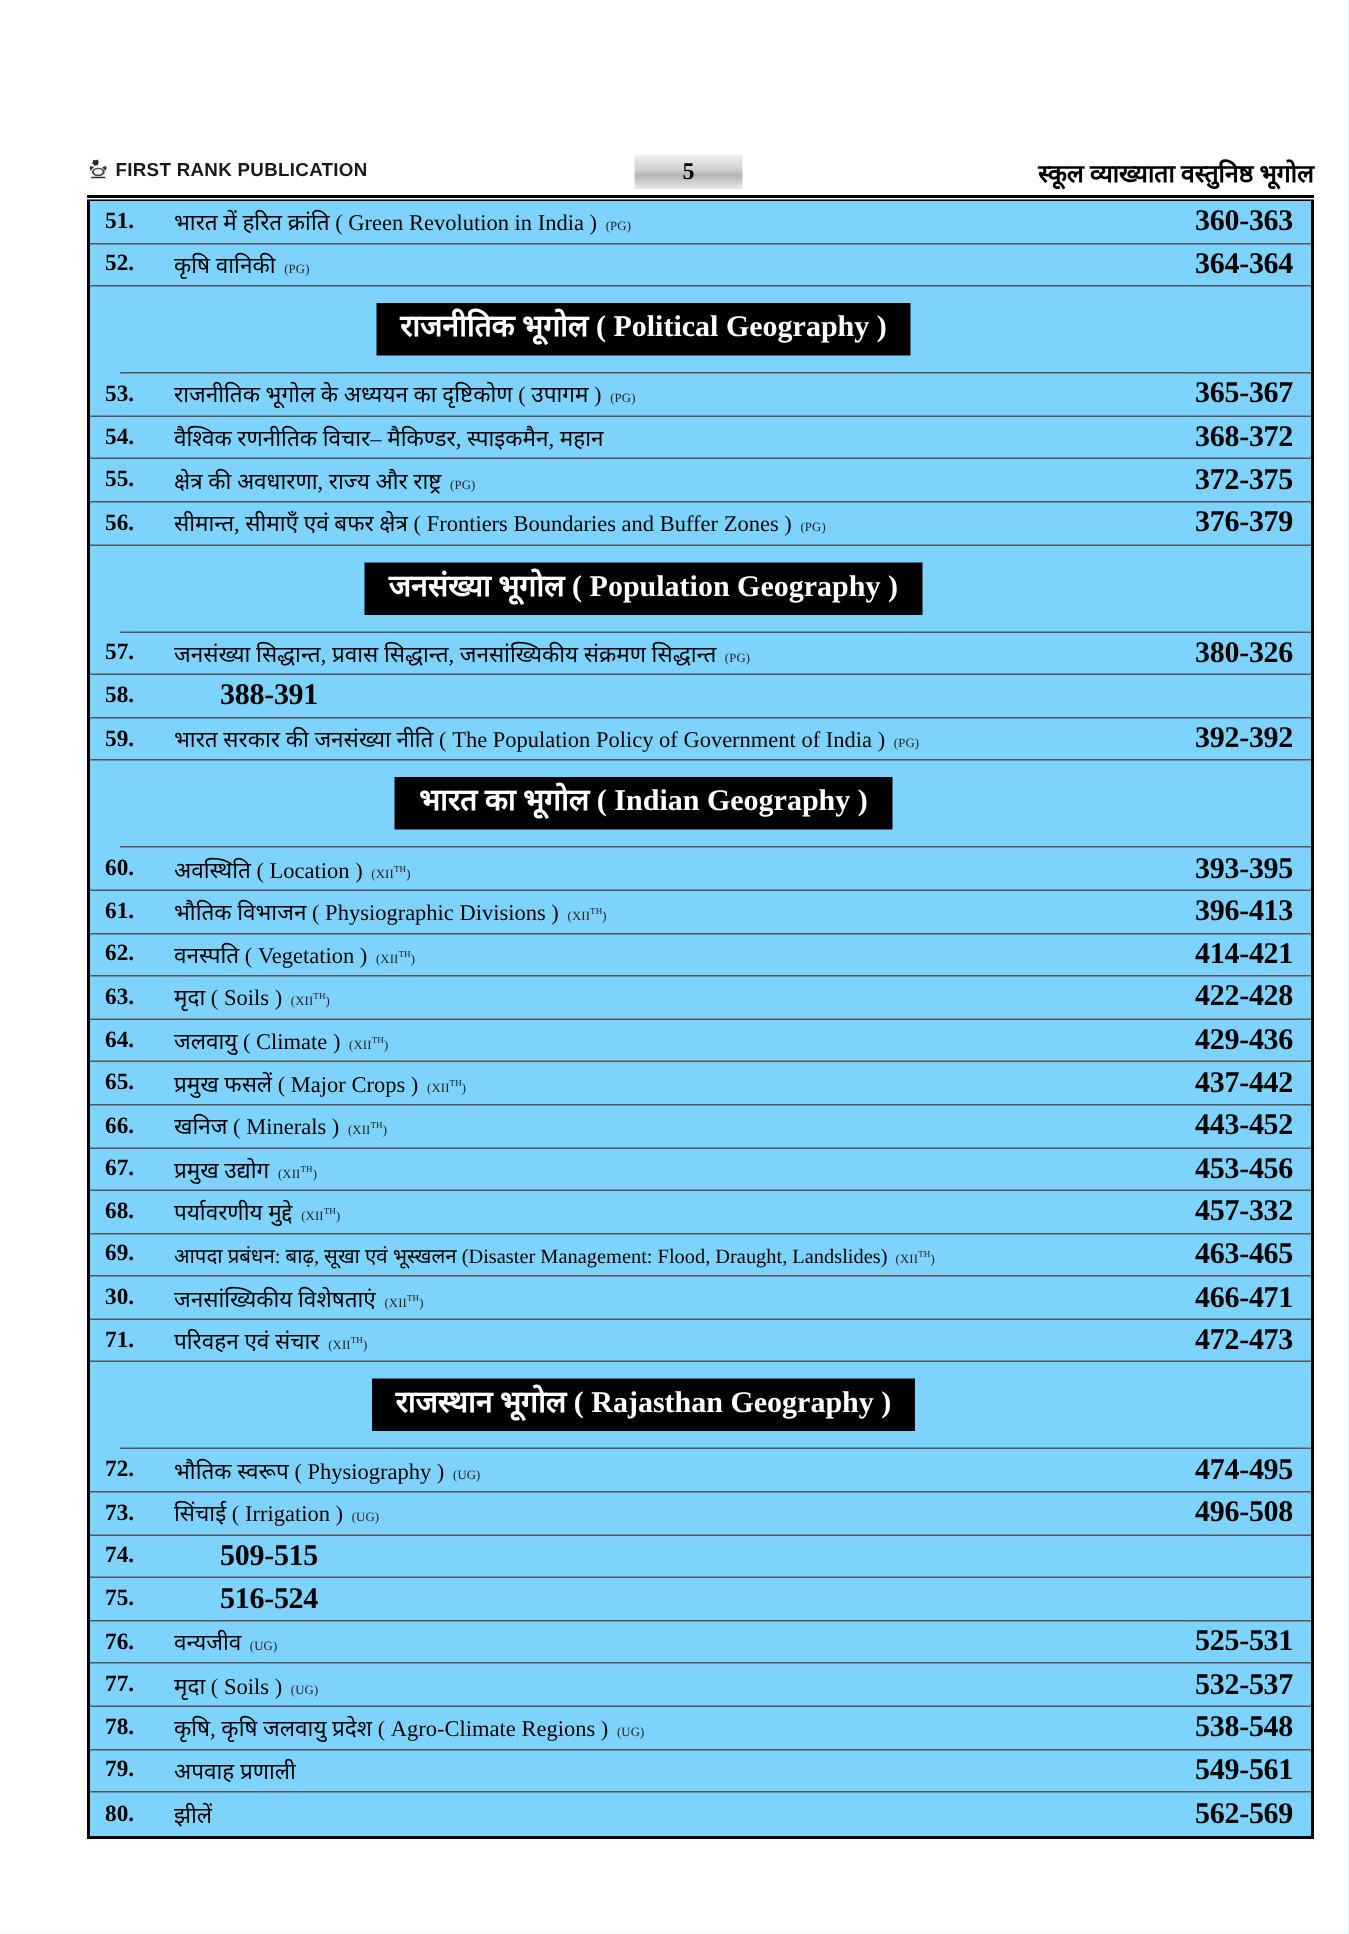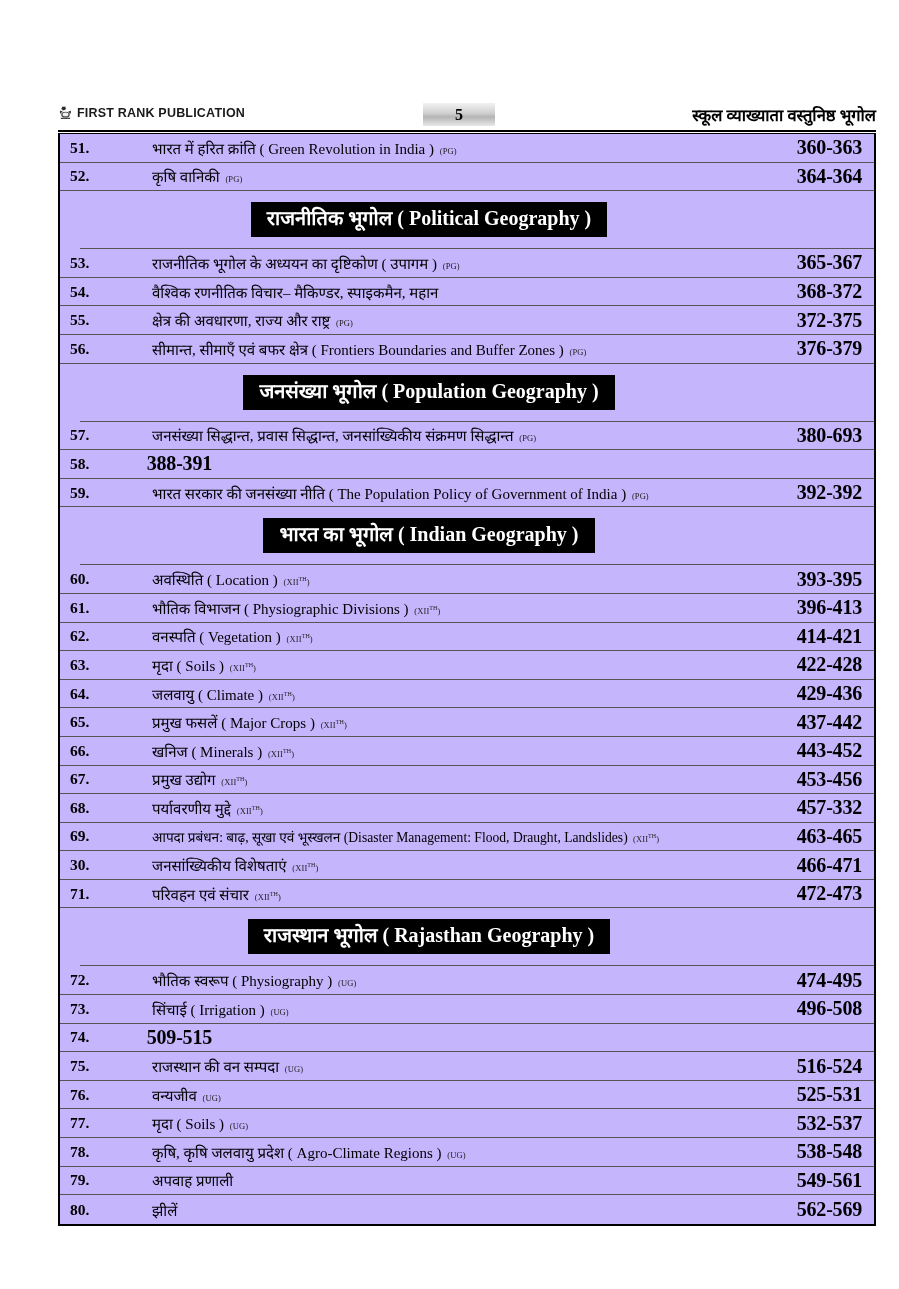--- a/index.html
+++ b/index.html
@@ -93,21 +93,21 @@
   .toc {
     position: absolute;
     left: 58px;
     top: 133px;
     width: 818px;
     border-left: 2px solid #000;
     border-right: 2px solid #000;
     border-top: 1px solid #000;
     border-bottom: 2px solid #000;
     box-sizing: border-box;
-    background: #c4b5fd;
+    background: #7dd3fc;
   }
 
   .row {
     display: flex;
     align-items: center;
     border-bottom: 1px solid #555;
     box-sizing: border-box;
     min-height: 28.6px;
   }
   .row:last-child { border-bottom: none; }
@@ -120,21 +120,20 @@
     box-sizing: border-box;
     font-weight: bold;
     font-size: 15.5px;
   }
   .c-title {
     flex: 1 1 auto;
     padding-right: 6px;
     font-size: 15px;
     white-space: nowrap;
     overflow: hidden;
-    margin-left: 36px;
   }
   .c-pages {
     width: 108px;
     flex: 0 0 108px;
     text-align: right;
     padding-right: 12px;
     box-sizing: border-box;
     font-weight: bold;
     font-size: 20px;
     letter-spacing: -0.2px;
@@ -249,21 +248,21 @@
         <div class="c-num">56.</div>
         <div class="c-title"><span class="title-hi">सीमान्त, सीमाएँ एवं बफर क्षेत्र</span> <span class="title-en">( Frontiers Boundaries and Buffer Zones )</span> <span class="tag"><span>(PG)</span></span></div>
         <div class="c-pages">376-379</div>
       </div>
       <div class="sec-row">
         <div class="sec-band"><span>जनसंख्या भूगोल</span> <span class="sec-en">( Population Geography )</span></div>
       </div>
       <div class="row">
         <div class="c-num">57.</div>
         <div class="c-title"><span class="title-hi">जनसंख्या सिद्धान्त, प्रवास सिद्धान्त, जनसांख्यिकीय संक्रमण सिद्धान्त</span> <span class="tag"><span>(PG)</span></span></div>
-        <div class="c-pages">380-693</div>
+        <div class="c-pages">380-326</div>
       </div>
       <div class="row">
         <div class="c-num">58.</div>
         <div class="c-pages">388-391</div>
       </div>
       <div class="row">
         <div class="c-num">59.</div>
         <div class="c-title"><span class="title-hi">भारत सरकार की जनसंख्या नीति</span> <span class="title-en">( The Population Policy of Government of India )</span> <span class="tag"><span>(PG)</span></span></div>
         <div class="c-pages">392-392</div>
       </div>
@@ -342,21 +341,20 @@
         <div class="c-num">73.</div>
         <div class="c-title"><span class="title-hi">सिंचाई</span> <span class="title-en">( Irrigation )</span> <span class="tag"><span>(UG)</span></span></div>
         <div class="c-pages">496-508</div>
       </div>
       <div class="row">
         <div class="c-num">74.</div>
         <div class="c-pages">509-515</div>
       </div>
       <div class="row">
         <div class="c-num">75.</div>
-        <div class="c-title"><span class="title-hi">राजस्थान की वन सम्पदा</span> <span class="tag"><span>(UG)</span></span></div>
         <div class="c-pages">516-524</div>
       </div>
       <div class="row">
         <div class="c-num">76.</div>
         <div class="c-title"><span class="title-hi">वन्यजीव</span> <span class="tag"><span>(UG)</span></span></div>
         <div class="c-pages">525-531</div>
       </div>
       <div class="row">
         <div class="c-num">77.</div>
         <div class="c-title"><span class="title-hi">मृदा</span> <span class="title-en">( Soils )</span> <span class="tag"><span>(UG)</span></span></div>

